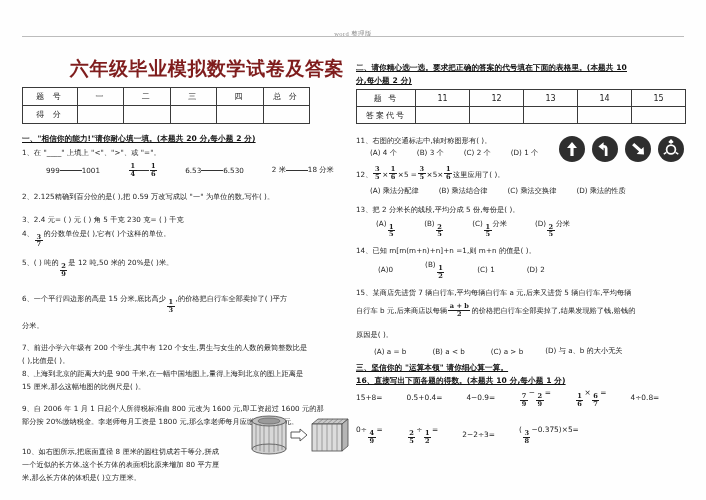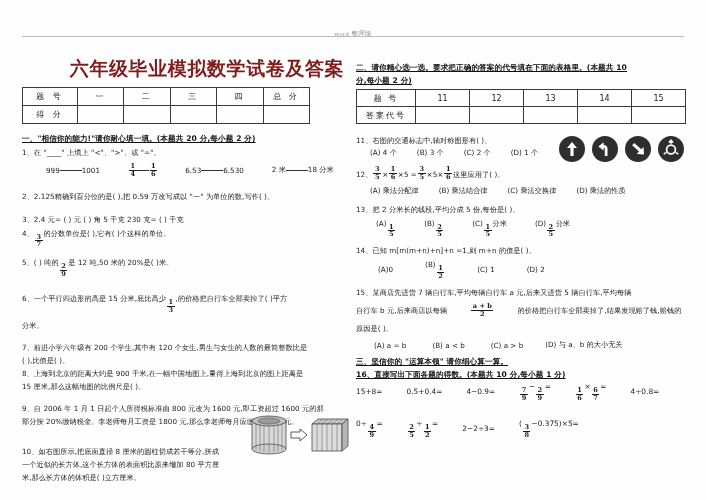--- a/index.html
+++ b/index.html
@@ -474,29 +474,29 @@
       <span style="margin-right:32px"><span>(A)</span><span>0</span></span>
       <span style="margin-right:32px"><span>(B)</span><span class="frac">
             <span>1</span>
             <span>2</span>
           </span></span>
       <span style="margin-right:32px"><span>(C)</span> <span>1</span></span>
       <span style="margin-right:0"><span>(D)</span> <span>2</span></span>
     </div>
 
     <div class="q blurry" style="margin-top:8px">15、某商店先进货 7 辆自行车,平均每辆自行车 a 元,后来又进货 5 辆自行车,平均每辆</div>
-    <div class="q blurry" style="margin-top:5px; display:flex; align-items:center;gap:23px;">
+    <div class="q blurry" style="margin-top:5px; display:flex; align-items:center;">
       <span>自行车 b 元,后来商店以每辆</span>
       <span class="frac">
           <span>a + b</span>
           <span>2</span>
         </span>
       <span>的价格把自行车全部卖掉了,结果发现赔了钱,赔钱的</span>
     </div>
-    <div class="q blurry" style="margin-top:5px">原因是(     )。</div>
+    <div class="q blurry" style="margin-top:11px">原因是(     )。</div>
     <div class="opts blurry" style="margin-top:6px; margin-left:18px">
       <span style="margin-right:26px">(A)  a = b</span>
       <span style="margin-right:26px">(B)  a &lt; b</span>
       <span style="margin-right:22px">(C)   a &gt; b</span>
       <span style="margin-right:0">(D) 与 a、b 的大小无关</span>
     </div>
 
     <div class="sec-head blurry" style="margin-top:6px">三、坚信你的 "运算本领" 请你细心算一算。</div>
     <div class="sec-head blurry" style="margin-top:0">16、直接写出下面各题的得数。(本题共 10 分,每小题 1 分)</div>
 

